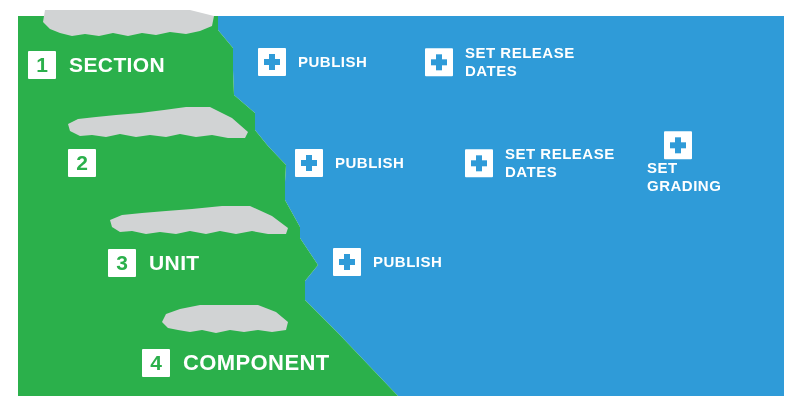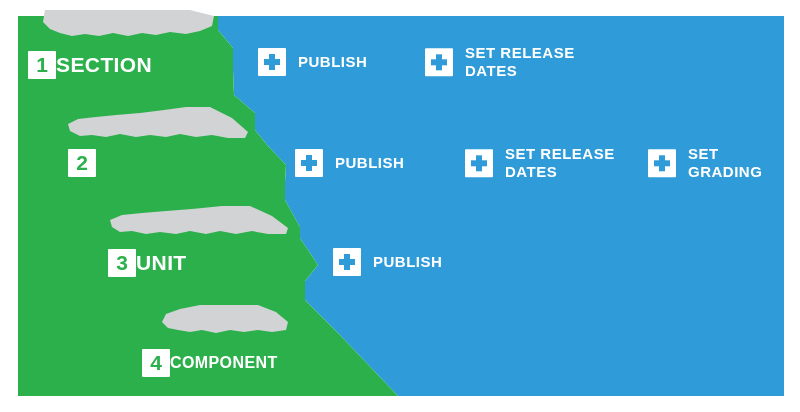--- a/index.html
+++ b/index.html
@@ -46,27 +46,28 @@
     background: #ffffff;
     color: #2bb04b;
     font-size: 21px;
     font-weight: bold;
     line-height: 28px;
     text-align: center;
     flex: 0 0 auto;
     border-radius: 1px;
   }
   .level-label {
+    margin-left: 13px;
     color: #ffffff;
     font-size: 21px;
     font-weight: bold;
     letter-spacing: 0.4px;
   }
   .level-label.small {
-    font-size: 16px;
+    font-size: 22px;
   }
 
   
   .action {
     position: absolute;
     display: flex;
     align-items: center;
     white-space: nowrap;
   }
   .plus-box {
@@ -273,21 +274,21 @@
       <div class="plus-box"></div>
       <div class="action-label two-line">PUBLISH</div>
     </div>
 
     <div class="action" style="left:465px; top:163px; transform:translateY(-50%);">
       <div class="plus-box"></div>
       <div class="action-label two-line">SET RELEASE
 DATES</div>
     </div>
 
-    <div class="action" style="left:648px; top:163px; transform:translateY(-50%);">
+    <div class="action" style="left:635px; top:163px; transform:translateY(-50%);flex-direction:column;">
       <div class="plus-box"></div>
       <div class="action-label two-line">SET
 GRADING</div>
     </div>
   </div>
 
   <div class="row">
     <div class="level" style="left:108px; top:263px; transform:translateY(-50%);">
       <div class="level-badge">3</div>
       <div class="level-label">UNIT</div>

